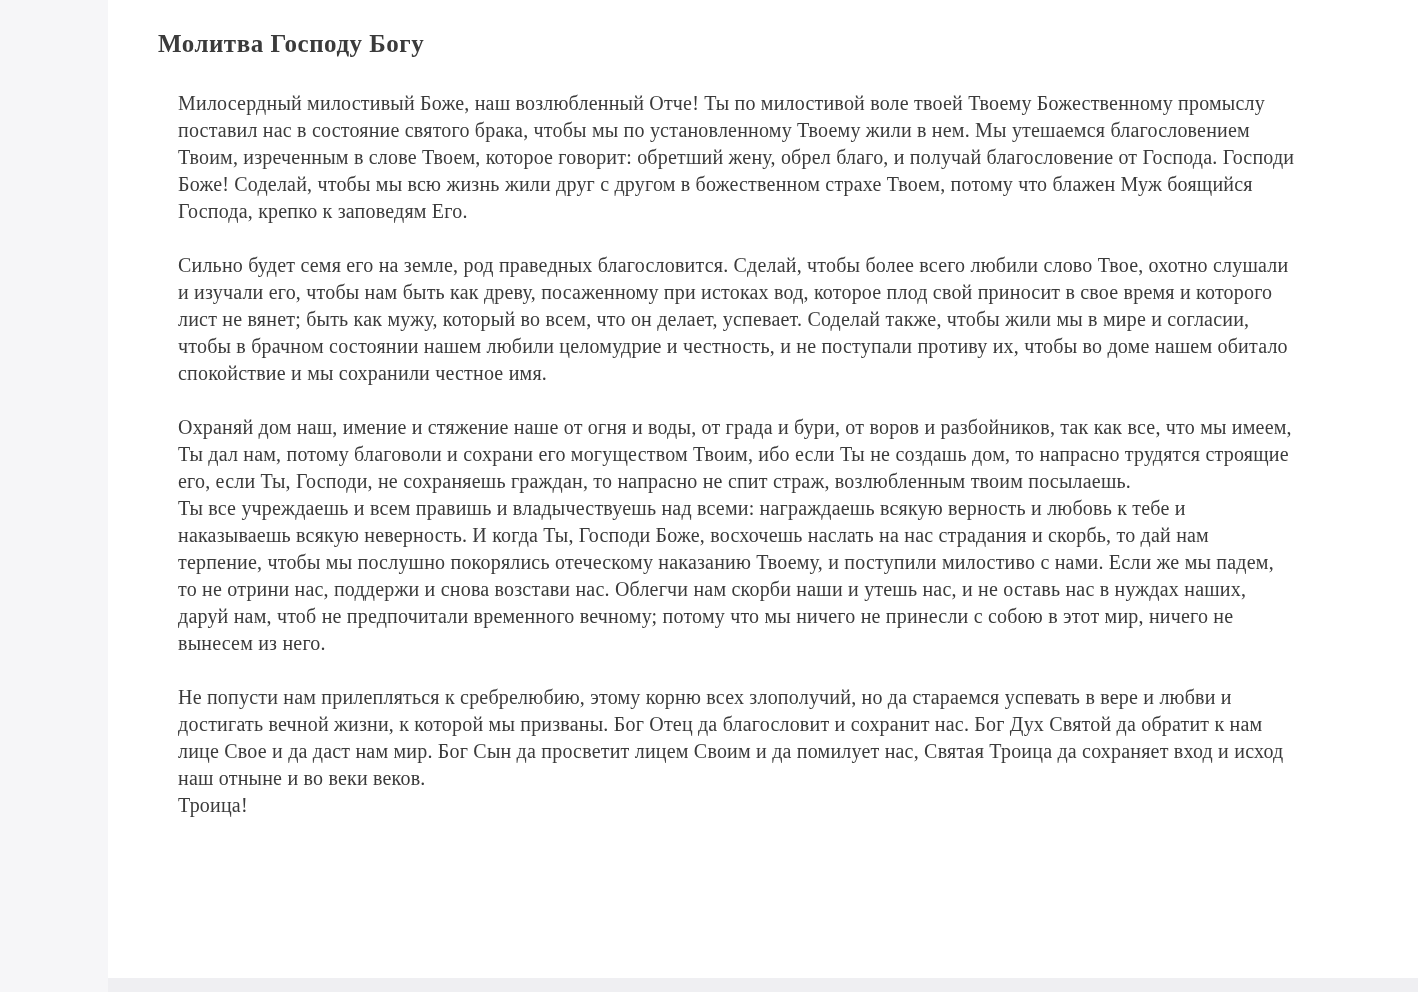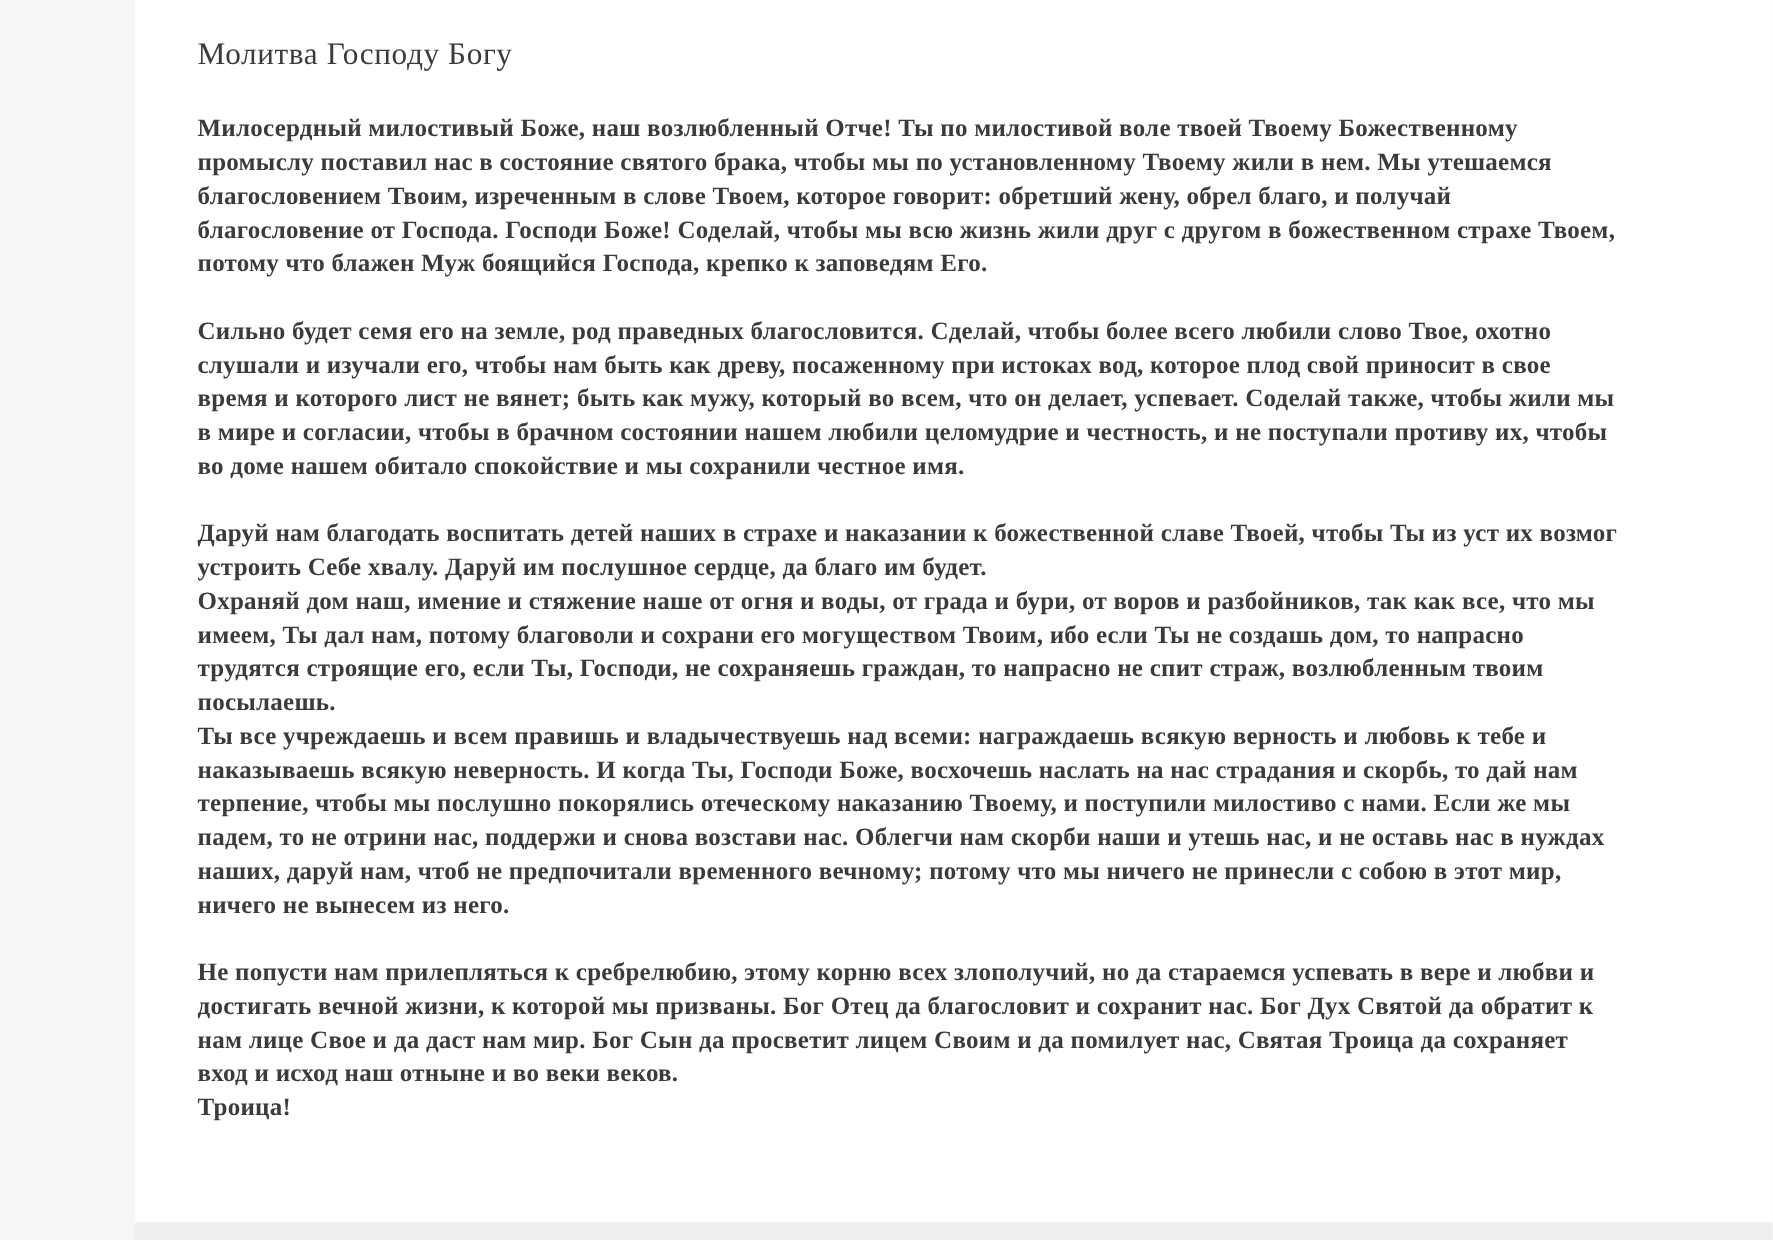--- a/index.html
+++ b/index.html
@@ -24,31 +24,32 @@
   .bottom-strip {
     position: absolute;
     left: 108px;
     top: 978px;
     width: 1310px;
     height: 14px;
     background: var(--strip, #efeff2);
   }
   .doc-title {
     font-size: 25px;
-    font-weight: normal;
+    font-weight: bold;
     letter-spacing: 0.5px;
     color: var(--text, #3b3b3b);
     margin: 0 0 32px 0;
   }
   .doc-body {
     color: var(--text, #3b3b3b);
     font-size: 20px;
-    font-weight: bold;
+    font-weight: normal;
     line-height: 27px;
     letter-spacing: 0.2px;
+    margin-left: 20px;
   }
   .paragraph {
     margin: 0 0 27px 0;
   }
   .segment {
     margin: 0;
   }
 </style>
 </head>
 <body>
@@ -56,21 +57,20 @@
 <div class="page-panel">
   <h1 class="doc-title">Молитва Господу Богу</h1>
   <div class="doc-body">
       <div class="paragraph">
         <div class="segment">Милосердный милостивый Боже, наш возлюбленный Отче! Ты по милостивой воле твоей Твоему Божественному промыслу поставил нас в состояние святого брака, чтобы мы по установленному Твоему жили в нем. Мы утешаемся благословением Твоим, изреченным в слове Твоем, которое говорит: обретший жену, обрел благо, и получай благословение от Господа. Господи Боже! Соделай, чтобы мы всю жизнь жили друг с другом в божественном страхе Твоем, потому что блажен Муж боящийся Господа, крепко к заповедям Его.</div>
       </div>
       <div class="paragraph">
         <div class="segment">Сильно будет семя его на земле, род праведных благословится. Сделай, чтобы более всего любили слово Твое, охотно слушали и изучали его, чтобы нам быть как древу, посаженному при истоках вод, которое плод свой приносит в свое время и которого лист не вянет; быть как мужу, который во всем, что он делает, успевает. Соделай также, чтобы жили мы в мире и согласии, чтобы в брачном состоянии нашем любили целомудрие и честность, и не поступали противу их, чтобы во доме нашем обитало спокойствие и мы сохранили честное имя.</div>
       </div>
       <div class="paragraph">
-        <div class="segment">Даруй нам благодать воспитать детей наших в страхе и наказании к божественной славе Твоей, чтобы Ты из уст их возмог устроить Себе хвалу. Даруй им послушное сердце, да благо им будет.</div>
         <div class="segment">Охраняй дом наш, имение и стяжение наше от огня и воды, от града и бури, от воров и разбойников, так как все, что мы имеем, Ты дал нам, потому благоволи и сохрани его могуществом Твоим, ибо если Ты не создашь дом, то напрасно трудятся строящие его, если Ты, Господи, не сохраняешь граждан, то напрасно не спит страж, возлюбленным твоим посылаешь.</div>
         <div class="segment">Ты все учреждаешь и всем правишь и владычествуешь над всеми: награждаешь всякую верность и любовь к тебе и наказываешь всякую неверность. И когда Ты, Господи Боже, восхочешь наслать на нас страдания и скорбь, то дай нам терпение, чтобы мы послушно покорялись отеческому наказанию Твоему, и поступили милостиво с нами. Если же мы падем, то не отрини нас, поддержи и снова возстави нас. Облегчи нам скорби наши и утешь нас, и не оставь нас в нуждах наших, даруй нам, чтоб не предпочитали временного вечному; потому что мы ничего не принесли с собою в этот мир, ничего не вынесем из него.</div>
       </div>
       <div class="paragraph">
         <div class="segment">Не попусти нам прилепляться к сребрелюбию, этому корню всех злополучий, но да стараемся успевать в вере и любви и достигать вечной жизни, к которой мы призваны. Бог Отец да благословит и сохранит нас. Бог Дух Святой да обратит к нам лице Свое и да даст нам мир. Бог Сын да просветит лицем Своим и да помилует нас, Святая Троица да сохраняет вход и исход наш отныне и во веки веков.</div>
         <div class="segment">Троица!</div>
       </div>
     </div>
 </div>
 <div class="bottom-strip"></div>

